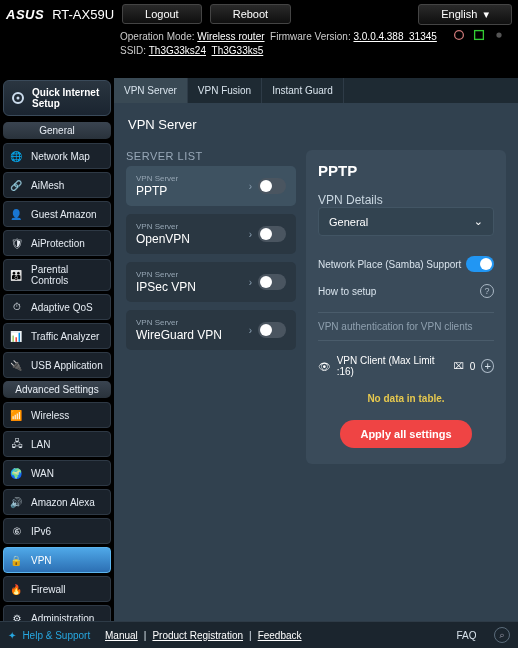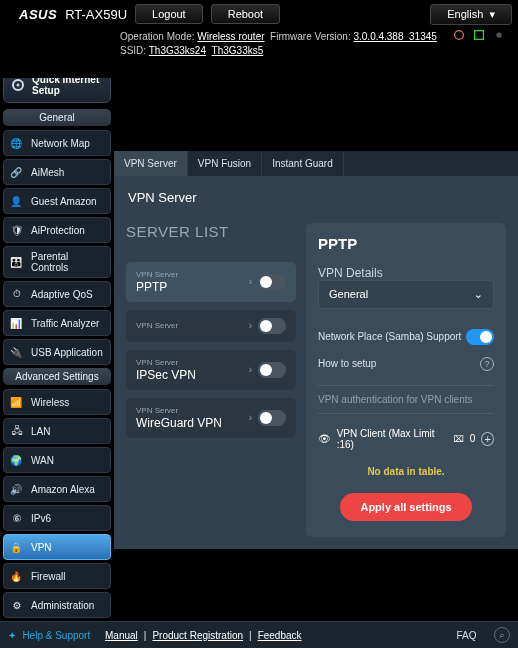--- a/index.html
+++ b/index.html
@@ -1,42 +1,42 @@
 <!DOCTYPE html>
 <html><head>
 <meta charset="utf-8">
 <style>
 * { margin: 0; padding: 0; box-sizing: border-box; font-family: Arial, sans-serif; }
 body { background: #000; color: #fff; font-size: 12px; width: 518px; height: 648px; overflow: hidden; position: relative; }
 .container { display: flex; flex-direction: column; height: 100%; }
 .topbar { display: flex; align-items: center; height: 28px; padding: 0 6px; gap: 8px; }
-.logo { font-weight: bold; font-style: italic; color: #fff; font-size: 13px; letter-spacing: 0.5px; margin-left: 13px; }
+.logo { font-weight: bold; font-style: italic; color: #fff; font-size: 13px; letter-spacing: 0.5px; }
 .title { color: #fff; font-size: 13px; }
-.top-btn { background: linear-gradient(#2a2a2a,#0f0f0f); border: 1px solid #444; color: #fff; padding: 3px 16px; border-radius: 3px; font-size: 11px; cursor: pointer; }
+.top-btn { background: linear-gradient(#2a2a2a,#0f0f0f); border: 1px solid #444; color: #fff; padding: 3px 22px; border-radius: 3px; font-size: 11px; cursor: pointer; }
 .lang { margin-left: auto; }
 .meta { font-size: 10px; color: #ccc; padding: 2px 6px 20px 120px; line-height: 14px; position: relative; }
 .meta a { color: #fff; text-decoration: underline; }
 .meta-icons { position: absolute; right: 12px; top: 0px; display: flex; gap: 6px; align-items: center; }
 .mi { width: 14px; height: 14px; display:inline-block; }
-.body { display: flex; flex: 1; overflow: hidden; align-items: center; }
+.body { display: flex; flex: 1; overflow: hidden; }
 .sidebar { width: 114px; background: #000; display: flex; flex-direction: column; padding: 0 3px; overflow-y: auto; }
 .quick { background: linear-gradient(#2a3540,#1a2430); border: 1px solid #3a4a5a; border-radius: 6px; padding: 6px; margin: 2px 0 6px; display: flex; align-items: center; gap: 6px; font-size: 10px; font-weight: bold; line-height: 11px; }
 .section { background: linear-gradient(#3a4450,#29323b); border-radius: 5px; text-align: center; padding: 3px 0; font-size: 10px; color: #e8eef5; margin-bottom: 4px; }
 .nav { background: #1a222b; border: 1px solid #2e3945; border-radius: 4px; padding: 4px 5px; margin-bottom: 3px; display: flex; align-items: center; gap: 6px; font-size: 10px; color: #e5ebf2; cursor: pointer; }
 .nav.active { background: linear-gradient(#4fa8e8,#2c6fb3); border-color: #5cb5ee; color: #fff; }
 .ico { width: 16px; height: 16px; flex-shrink: 0; display: inline-flex; align-items: center; justify-content: center; }
 .main { flex: 1; background: #31414f; padding: 0; overflow-y: auto; }
 .tabs { display: flex; background: #1e2a33; }
 .tab { padding: 7px 10px; font-size: 10px; color: #d8e3ec; border-right: 1px solid #2e3b47; cursor: pointer; }
 .tab.active { background: #394954; }
 .content { padding: 10px 12px 12px; }
 .page-title { font-size: 13px; margin: 4px 0 18px 2px; color: #fff; }
 .layout { display: flex; gap: 10px; }
 .server-list { width: 170px; }
-.sl-head { font-size: 15px; color: #98a8b8; letter-spacing: 0.5px; margin-bottom: 22px; }
+.sl-head { font-size: 11px; color: #98a8b8; letter-spacing: 0.5px; margin-bottom: 4px; }
 .srv { background: #2a3742; border-radius: 5px; padding: 8px 10px; margin-bottom: 8px; display: flex; align-items: center; gap: 6px; cursor: pointer; }
 .srv.active { background: #3e5261; }
 .srv-col { flex: 1; }
 .srv-lbl { font-size: 8px; color: #96a6b4; }
 .srv-name { font-size: 12px; color: #fff; margin-top: 1px; }
 .chev { color: #8ca0b2; font-size: 10px; }
 .toggle { width: 28px; height: 16px; background: #4a5560; border-radius: 8px; position: relative; cursor: pointer; }
 .toggle::after { content: ''; position: absolute; width: 12px; height: 12px; background: #fff; border-radius: 50%; top: 2px; left: 2px; }
 .toggle.on { background: #2196f3; }
 .toggle.on::after { left: 14px; }
@@ -184,20 +184,21 @@
               <div class="srv-col">
                   <div class="srv-lbl">VPN Server</div>
                   <div class="srv-name">PPTP</div>
                 </div>
               <span class="chev">›</span>
               <span class="toggle"></span>
             </div>
             <div class="srv">
               <div class="srv-col">
                   <div class="srv-lbl">VPN Server</div>
+                  <div class="srv-name">OpenVPN</div>
                 </div>
               <span class="chev">›</span>
               <span class="toggle"></span>
             </div>
             <div class="srv">
               <div class="srv-col">
                   <div class="srv-lbl">VPN Server</div>
                   <div class="srv-name">IPSec VPN</div>
                 </div>
               <span class="chev">›</span>

